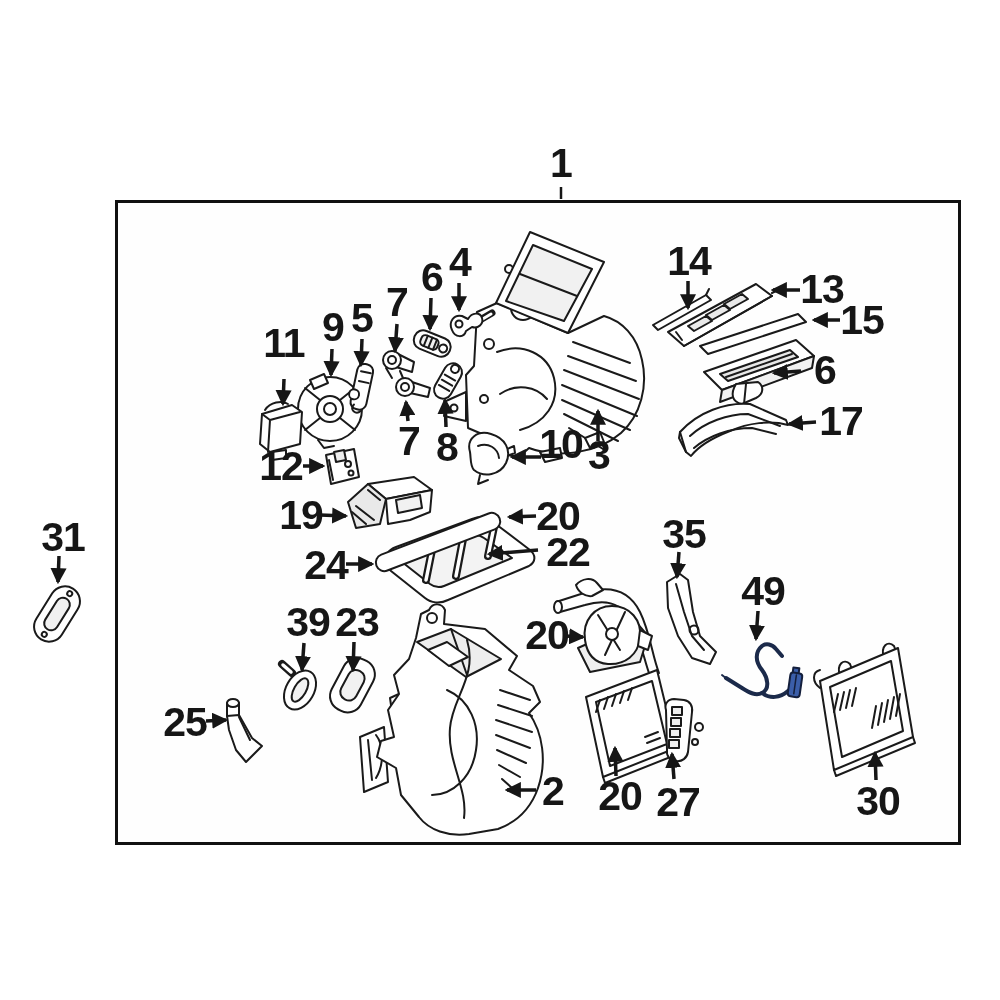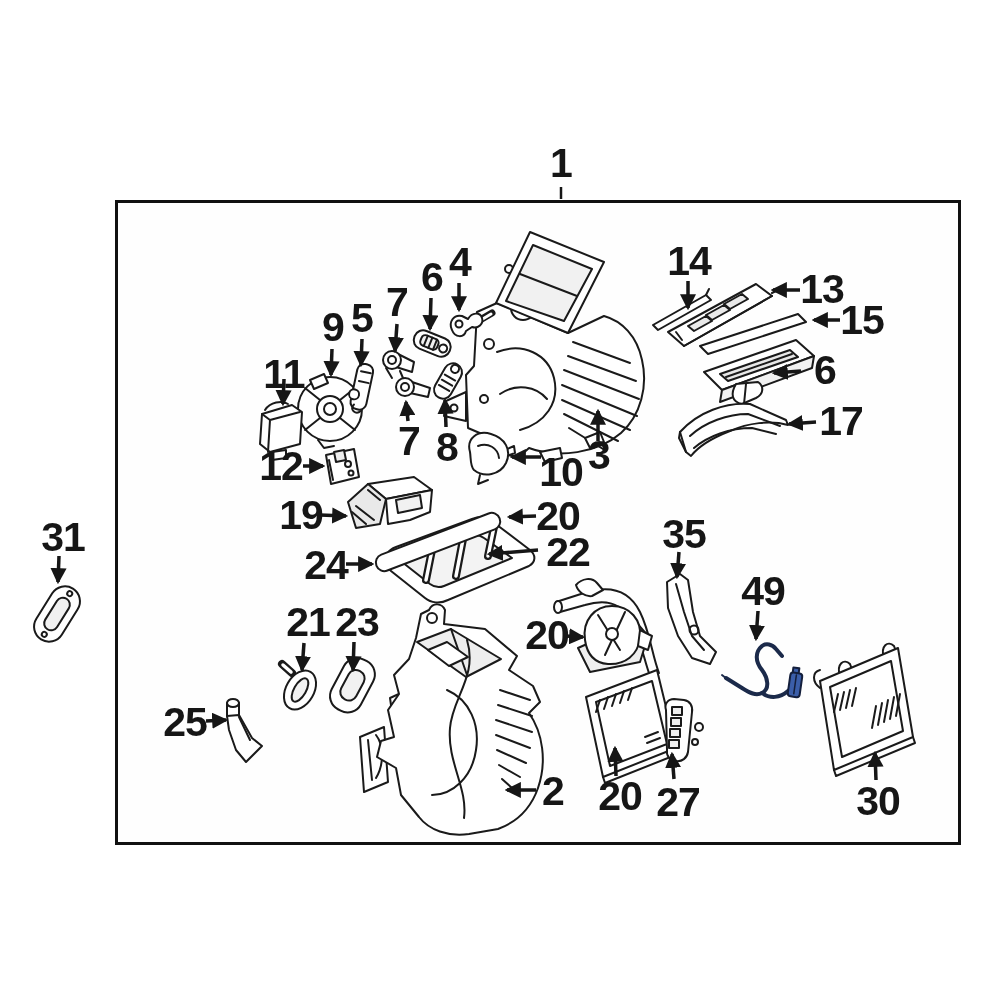--- a/index.html
+++ b/index.html
@@ -300,35 +300,35 @@
   <div class="callout" style="left:561px;top:163px">1</div>
   <div class="callout" style="left:553px;top:791px">2</div>
   <div class="callout" style="left:599px;top:455px">3</div>
   <div class="callout" style="left:460px;top:262px">4</div>
   <div class="callout" style="left:362px;top:318px">5</div>
   <div class="callout" style="left:432px;top:277px">6</div>
   <div class="callout" style="left:397px;top:302px">7</div>
   <div class="callout" style="left:409px;top:441px">7</div>
   <div class="callout" style="left:447px;top:447px">8</div>
   <div class="callout" style="left:333px;top:327px">9</div>
-  <div class="callout" style="left:561px;top:472px">10</div>
-  <div class="callout" style="left:284px;top:374px">11</div>
+  <div class="callout" style="left:561px;top:444px">10</div>
+  <div class="callout" style="left:284px;top:343px">11</div>
   <div class="callout" style="left:281px;top:466px">12</div>
   <div class="callout" style="left:822px;top:289px">13</div>
   <div class="callout" style="left:689px;top:261px">14</div>
   <div class="callout" style="left:862px;top:320px">15</div>
   <div class="callout" style="left:825px;top:370px">6</div>
   <div class="callout" style="left:841px;top:421px">17</div>
   <div class="callout" style="left:547px;top:635px">20</div>
   <div class="callout" style="left:301px;top:515px">19</div>
   <div class="callout" style="left:558px;top:516px">20</div>
   <div class="callout" style="left:326px;top:565px">24</div>
   <div class="callout" style="left:568px;top:552px">22</div>
   <div class="callout" style="left:357px;top:622px">23</div>
-  <div class="callout" style="left:308px;top:622px">21</div>
+  <div class="callout" style="left:308px;top:622px">39</div>
   <div class="callout" style="left:185px;top:722px">25</div>
   <div class="callout" style="left:620px;top:796px">20</div>
   <div class="callout" style="left:678px;top:802px">27</div>
   <div class="callout" style="left:684px;top:534px">35</div>
   <div class="callout" style="left:763px;top:591px">49</div>
   <div class="callout" style="left:878px;top:801px">30</div>
   <div class="callout" style="left:63px;top:537px">31</div>
 
 </div>
 

